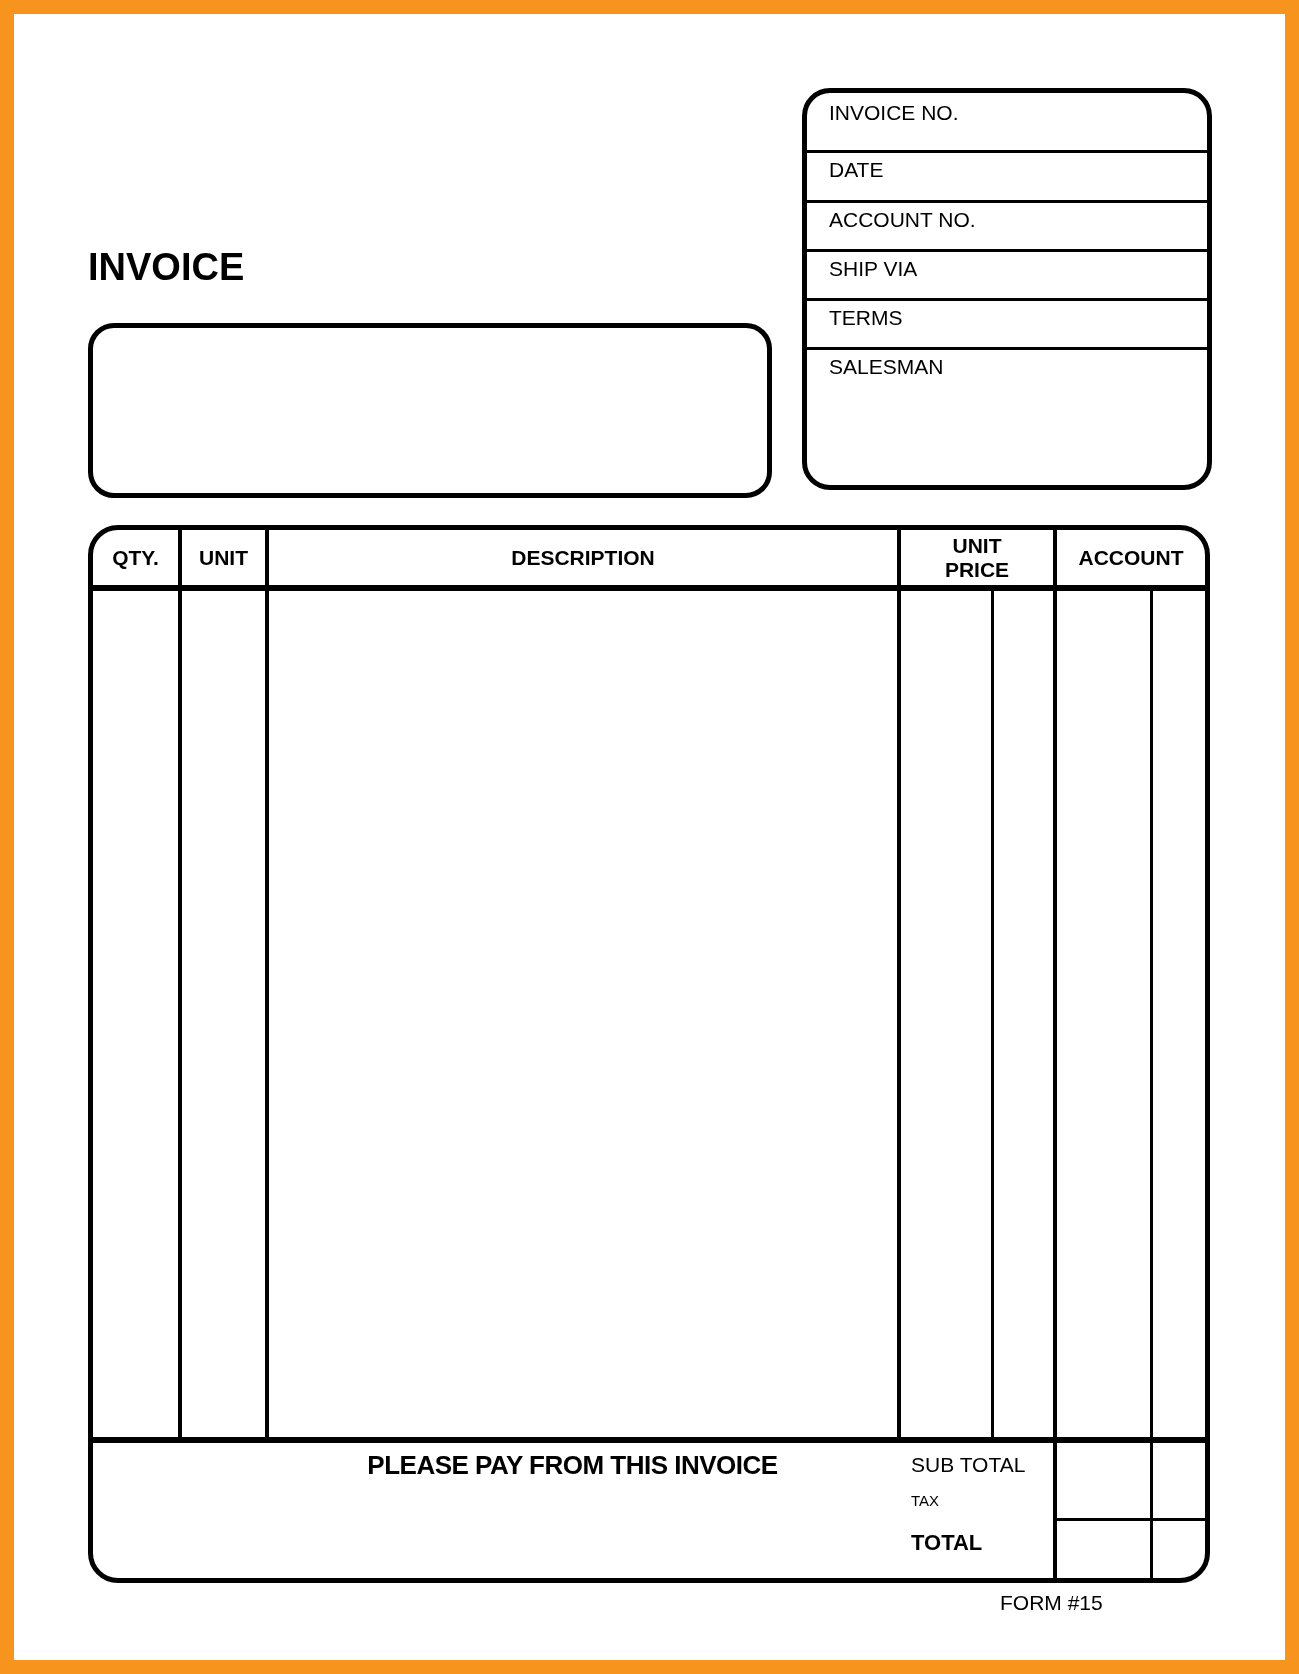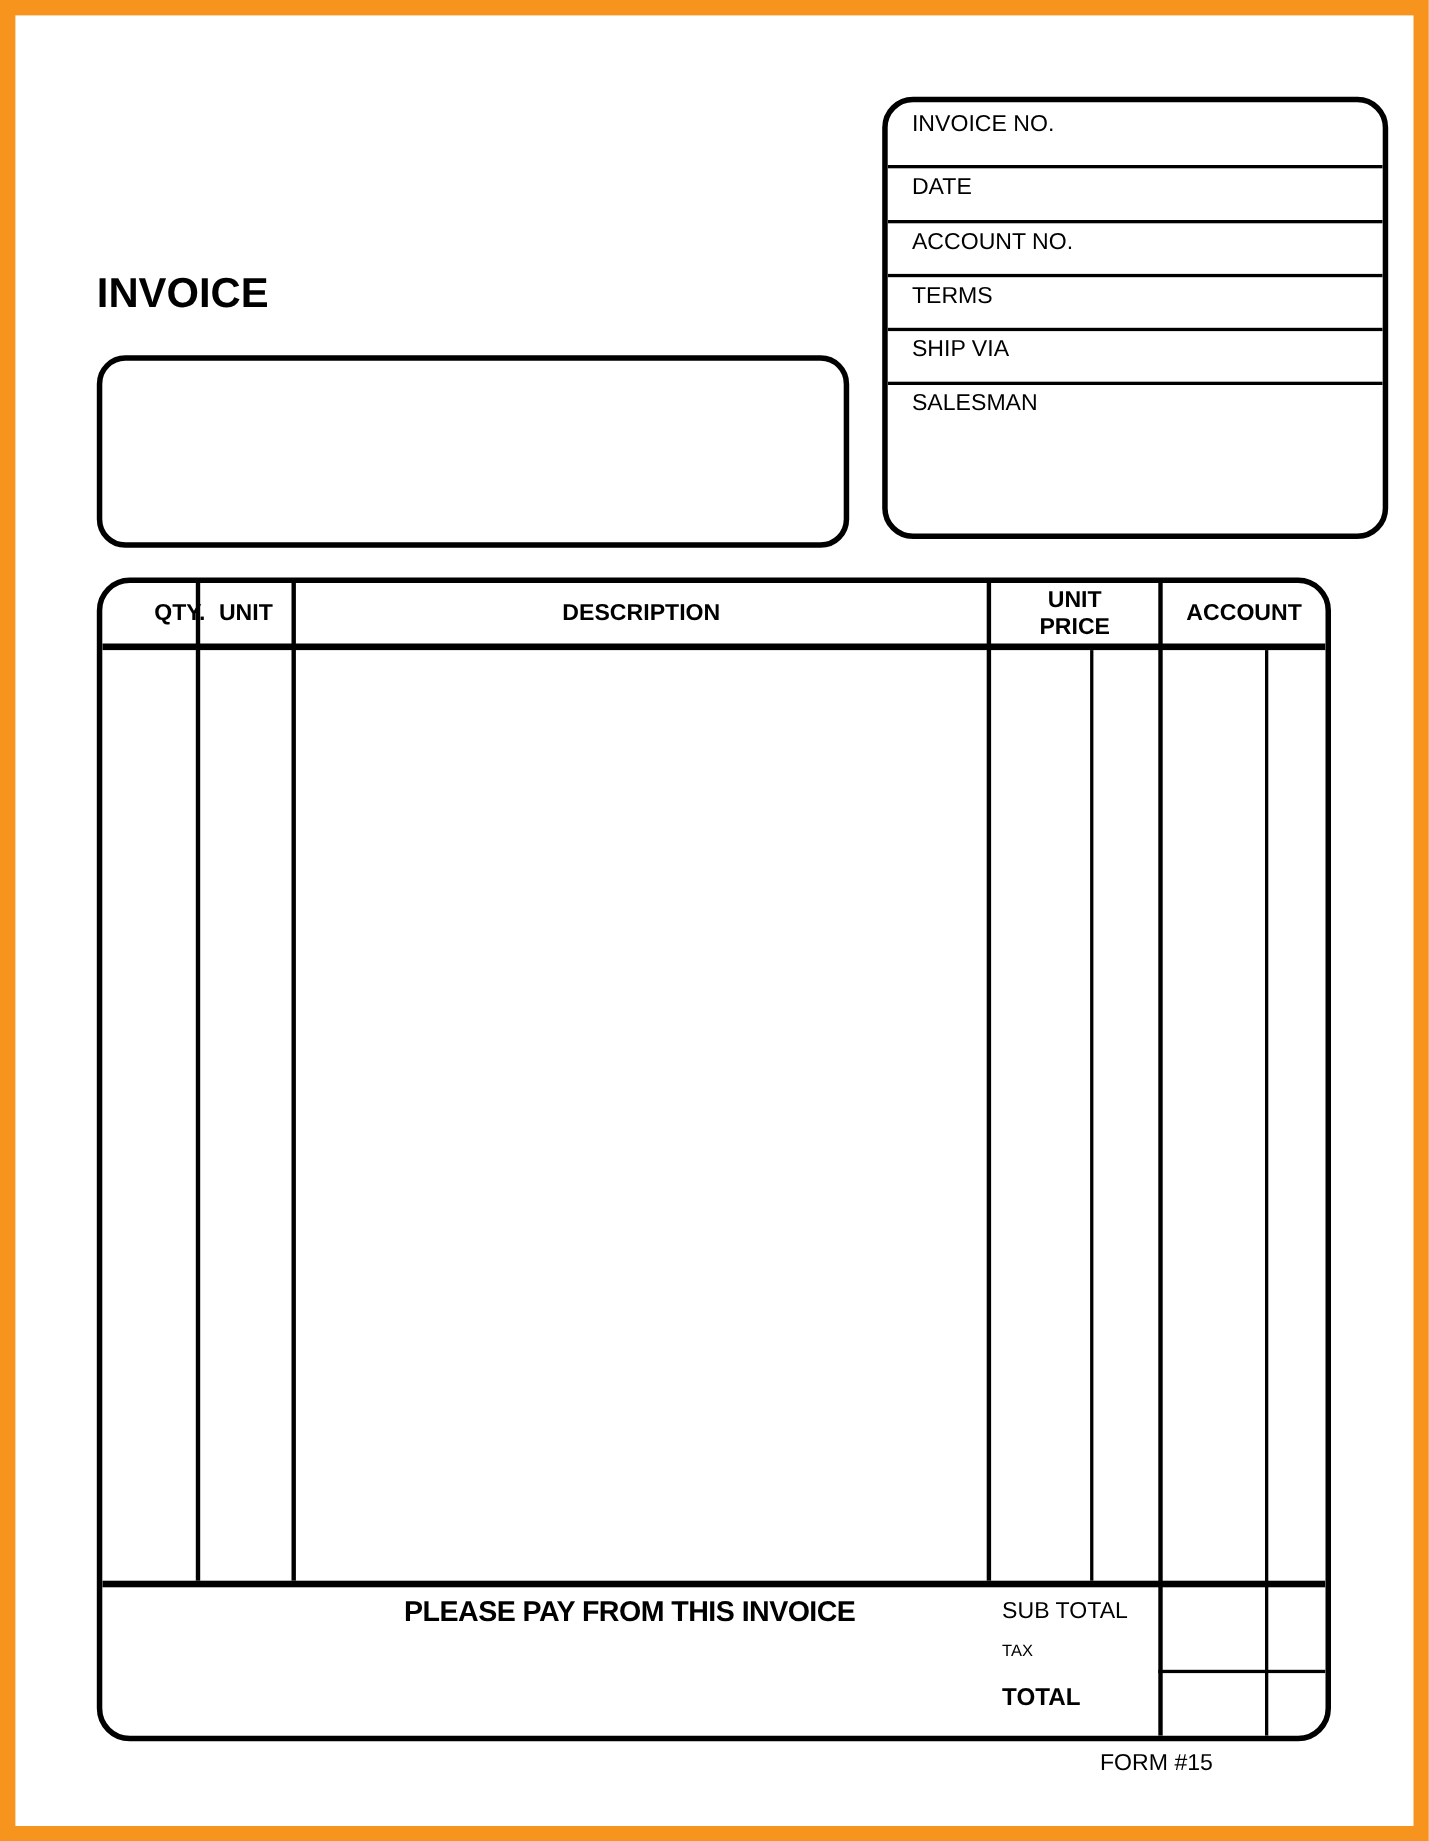--- a/index.html
+++ b/index.html
@@ -12,21 +12,21 @@
   .frame {
     position:absolute; inset:0; border:14px solid #f7941e;
     z-index:40; pointer-events:none;
   }
   .title {
     position:absolute; left:88px; top:246px; width:684px;
     font-size:38px; font-weight:bold;
   }
   
   .info-box {
-    position:absolute; left:802px; top:88px; width:460px; height:402px;
+    position:absolute; left:802px; top:88px; width:410px; height:402px;
     border:5px solid #000; border-radius:28px; box-sizing:border-box;
     display:grid; grid-template-rows:57px 50px 49px 49px 49px 48px 48px 1fr;
     overflow:hidden; background:#fff;
   }
   .info-row { box-sizing:border-box; border-top:3px solid #000; padding:5px 0 0 22px; font-size:21px; }
   .info-row:first-child { border-top:none; padding-top:8px; }
   
   .address-box {
     position:absolute; left:88px; top:323px; width:684px; height:175px;
     border:5px solid #000; border-radius:26px; box-sizing:border-box; background:#fff;
@@ -46,21 +46,21 @@
   .v-price-amount { left:960px; top:0; width:4px; height:1048px; }
   .v-amount-split { left:1057px; top:61px; width:3px; height:987px; }
   .h-header   { left:0; top:55px;  width:100%; height:6px; }
   .h-body-end { left:0; top:907px; width:100%; height:6px; }
   .h-total    { left:960px; top:988px; width:152px; height:3px; }
   .th {
     position:absolute; top:0; height:55px;
     display:flex; align-items:center; justify-content:center;
     font-weight:bold; font-size:21px; text-align:center;
   }
-  .th-qty    { left:0;     width:85px;padding-left:28px; }
+  .th-qty    { left:0;     width:85px; }
   .th-unit   { left:89px;  width:83px; }
   .th-desc   { left:176px; width:628px; }
   .th-price  { left:808px; width:152px; white-space:pre-line; line-height:1.1; }
   .th-amount { left:964px; width:148px; }
   .cell { position:absolute; top:61px; height:846px; }
   .cell-qty    { left:0;     width:85px; }
   .cell-unit   { left:89px;  width:83px; }
   .cell-desc   { left:176px; width:628px; }
   .cell-price  { left:808px; width:152px; }
   .cell-amount { left:964px; width:148px; }
@@ -91,24 +91,24 @@
     <div class="info-row">
       <span>INVOICE NO.</span>
     </div>
     <div class="info-row">
       <span>DATE</span>
     </div>
     <div class="info-row">
       <span>ACCOUNT NO.</span>
     </div>
     <div class="info-row">
-      <span>TERMS</span>
+      <span>SHIP VIA</span>
     </div>
     <div class="info-row">
-      <span>SHIP VIA</span>
+      <span>TERMS</span>
     </div>
     <div class="info-row">
       <span>SALESMAN</span>
     </div>
   </div>
 
   <div class="address-box"></div>
 
   <div class="table">
     <div class="table-inner">

